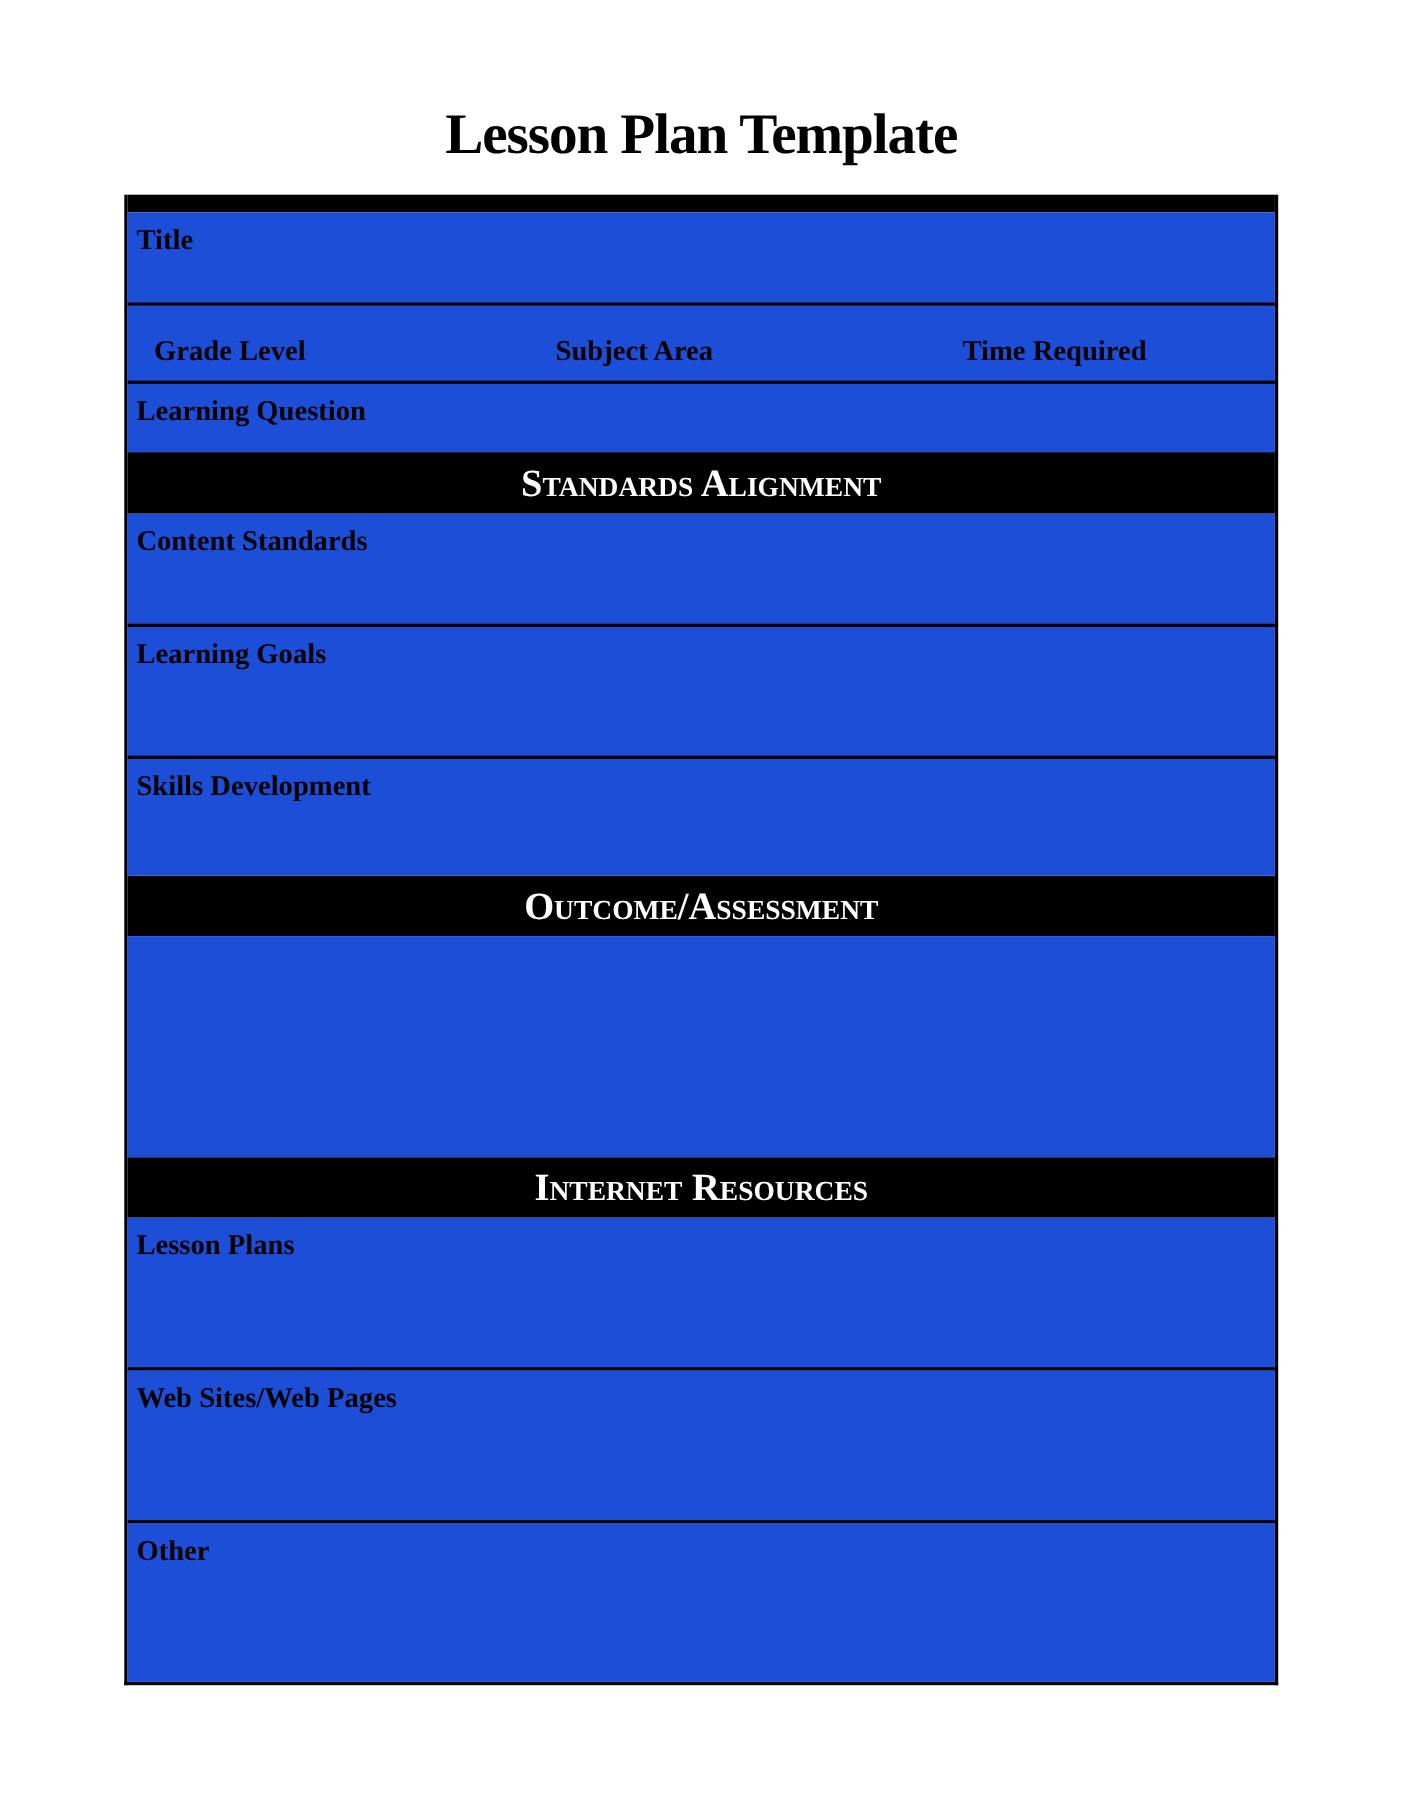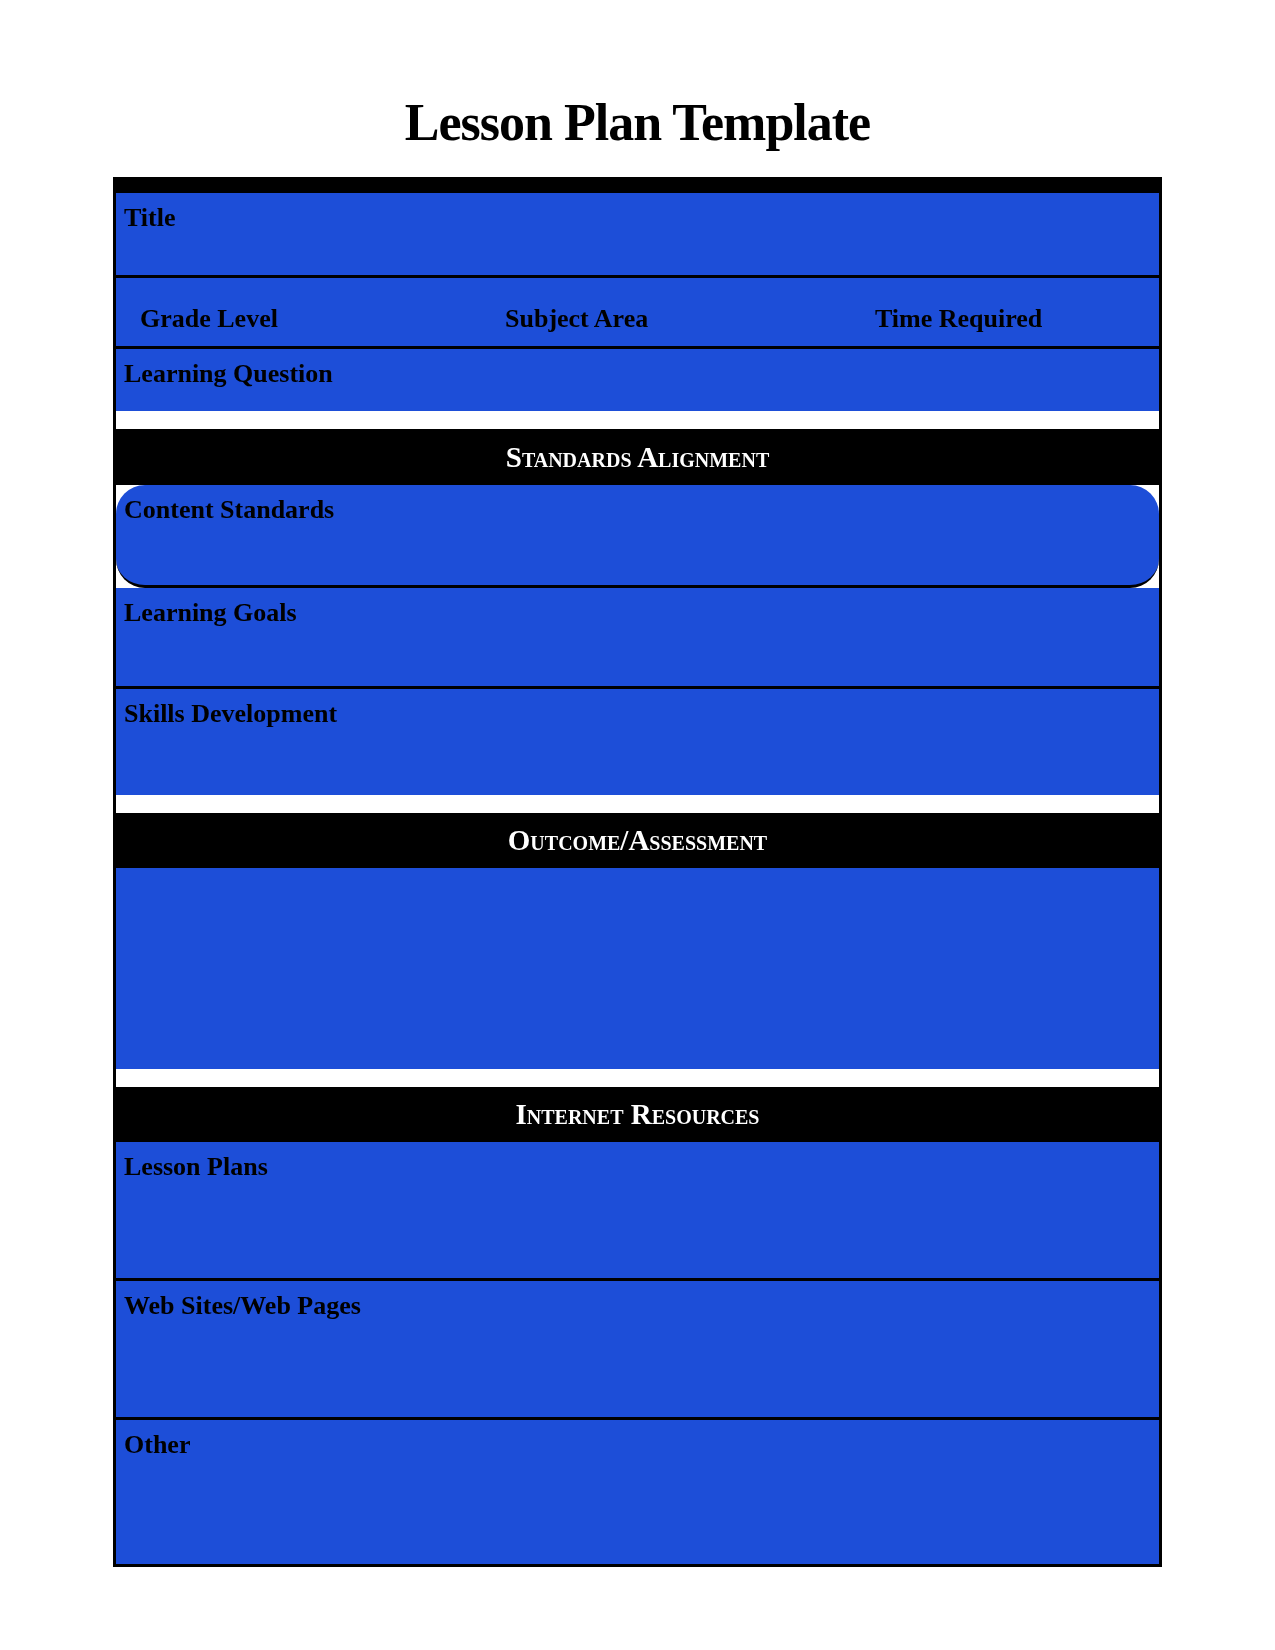--- a/index.html
+++ b/index.html
@@ -45,43 +45,42 @@
     background: #000;
   }
   .section-bar {
     background: #000;
     color: #fff;
     display: flex;
     align-items: center;
     justify-content: center;
     font-variant: small-caps;
     font-weight: 600;
-    font-size: 29px;
+    font-size: 35px;
     line-height: 1;
-    margin-top: 18px;
   }
   .bar-56 { height: 56px; }
   .bar-55 { height: 55px; }
 
   .field-row {
     position: relative;
     background: #1d4ed8;
     padding: 10px 0 0 8px;
     font-size: 26px;
     font-weight: bold;
     line-height: 1.15;
   }
   .bb { border-bottom: 3px solid #000; }
 
   .r-title    { height: 85px; }
   .r-grade    { height: 71px; display: grid; grid-template-columns: 365px 370px 1fr; padding: 16px; }
   .r-grade .cell { padding: 10px 0 0 8px; }
   .r-guiding  { height: 62px; }
-  .r-content  { height: 103px; border-radius: 29px; }
-  .r-learning { height: 101px; }
+  .r-content  { height: 103px; }
+  .r-learning { height: 120px; }
   .r-skills   { height: 106px; }
   .r-outcome  { height: 201px; padding: 0; }
   .r-lesson   { height: 139px; }
   .r-web      { height: 139px; }
   .r-other    { height: 144px; }
 
   .label { display: inline-block; }
 </style>
 </head>
 <body>

